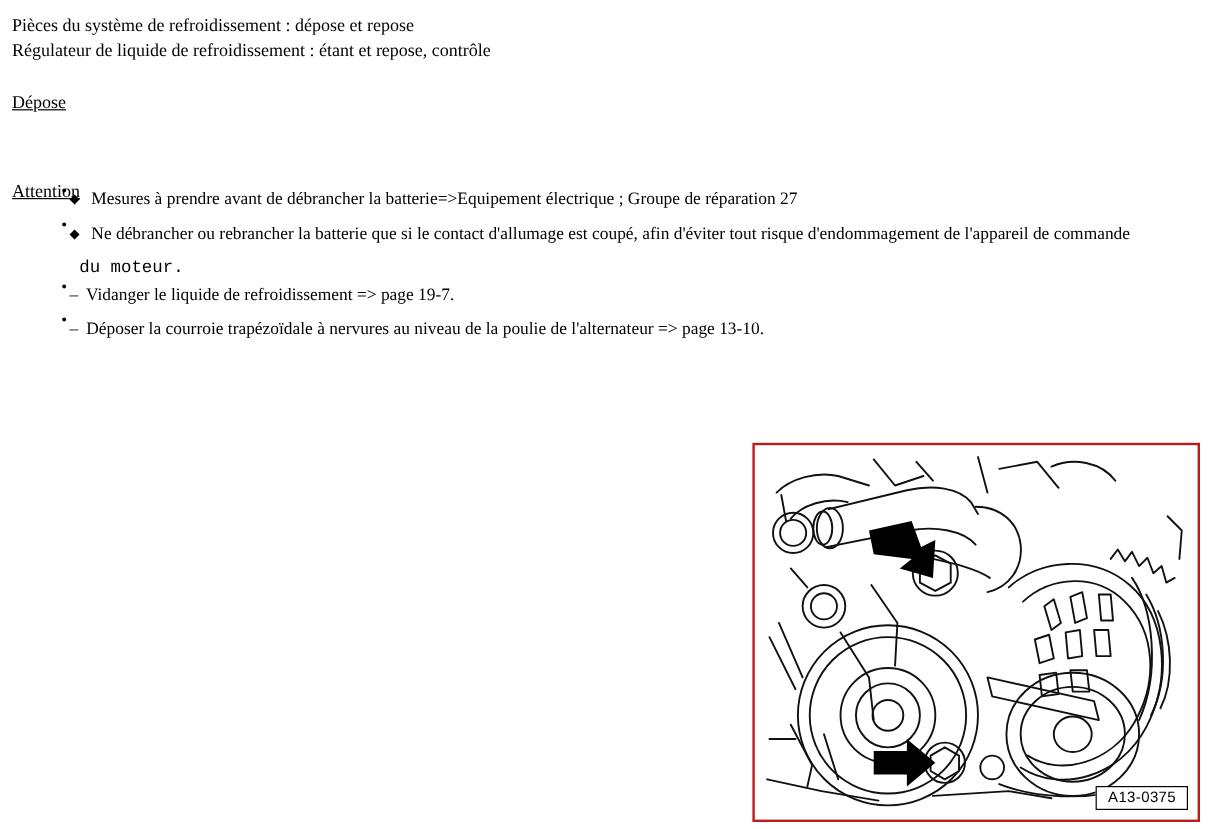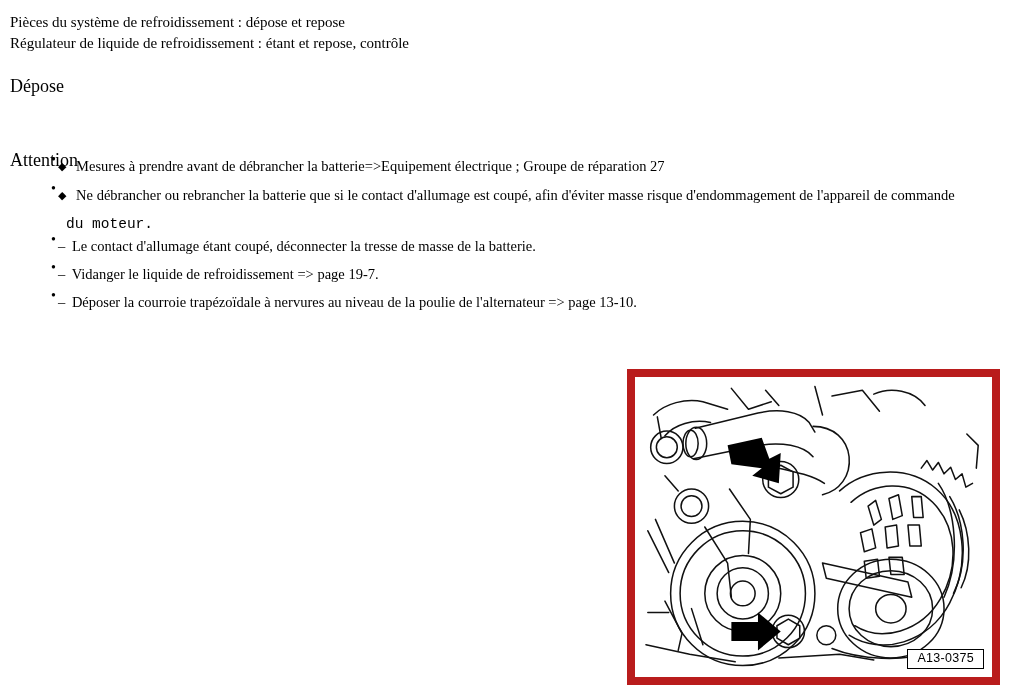--- a/index.html
+++ b/index.html
@@ -28,22 +28,23 @@
     left: 10px;
     top: 12px;
     line-height: 21px;
     font-size: 15px;
   }
   .heading-line { white-space: nowrap; }
 
   .section-title {
     position: absolute;
     left: 10px;
-    font-size: 18px;
+    font-size: 15px;
     line-height: 19px;
+    text-decoration: underline;
   }
   .section-depose { top: 77px; }
   .section-attention { top: 117px; margin-top: 34px; }
 
   
   .list {
     position: absolute;
     left: 12px;
     margin: 0;
     padding: 0;
@@ -115,21 +116,21 @@
   }
   .list-final .wrap-line { padding-left: 6px; }
 
   
   .figure {
     position: absolute;
     left: 627px;
     top: 369px;
     width: 373px;
     height: 316px;
-    border: 8px solid #b91c1c;
+    border: 2px solid #b91c1c;
     background: #ffffff;
     box-sizing: border-box;
     overflow: hidden;
     text-decoration: underline;
   }
   .figure svg {
     display: block;
     width: 100%;
     height: 100%;
   }
@@ -161,31 +162,26 @@
 
   <ul class="list list-warnings">
     <li class="list-item">
       <span class="dot"></span>
       <span class="marker marker-diamond">◆</span>
       <span class="item-text">Mesures à prendre avant de débrancher la batterie=&gt;Equipement électrique ; Groupe de réparation 27</span>
     </li>
     <li class="list-item">
       <span class="dot"></span>
       <span class="marker marker-diamond">◆</span>
-      <span class="item-text">Ne débrancher ou rebrancher la batterie que si le contact d'allumage est coupé, afin d'éviter masse risque d'endommagement de l'appareil de commande</span>
+      <span class="item-text">Ne débrancher ou rebrancher la batterie que si le contact d'allumage est coupé, afin d'éviter tout risque d'endommagement de l'appareil de commande</span>
       <span class="wrap-line">du moteur.</span>
     </li>
   </ul>
 
   <ul class="list list-steps">
-    <li class="list-item">
-      <span class="dot"></span>
-      <span class="marker marker-dash">–</span>
-      <span class="item-text">Le contact d'allumage étant coupé, déconnecter la tresse de masse de la batterie.</span>
-    </li>
     <li class="list-item">
       <span class="dot"></span>
       <span class="marker marker-dash">–</span>
       <span class="item-text">Vidanger le liquide de refroidissement =&gt; page 19-7.</span>
     </li>
     <li class="list-item">
       <span class="dot"></span>
       <span class="marker marker-dash">–</span>
       <span class="item-text">Déposer la courroie trapézoïdale à nervures au niveau de la poulie de l'alternateur =&gt; page 13-10.</span>
     </li>

